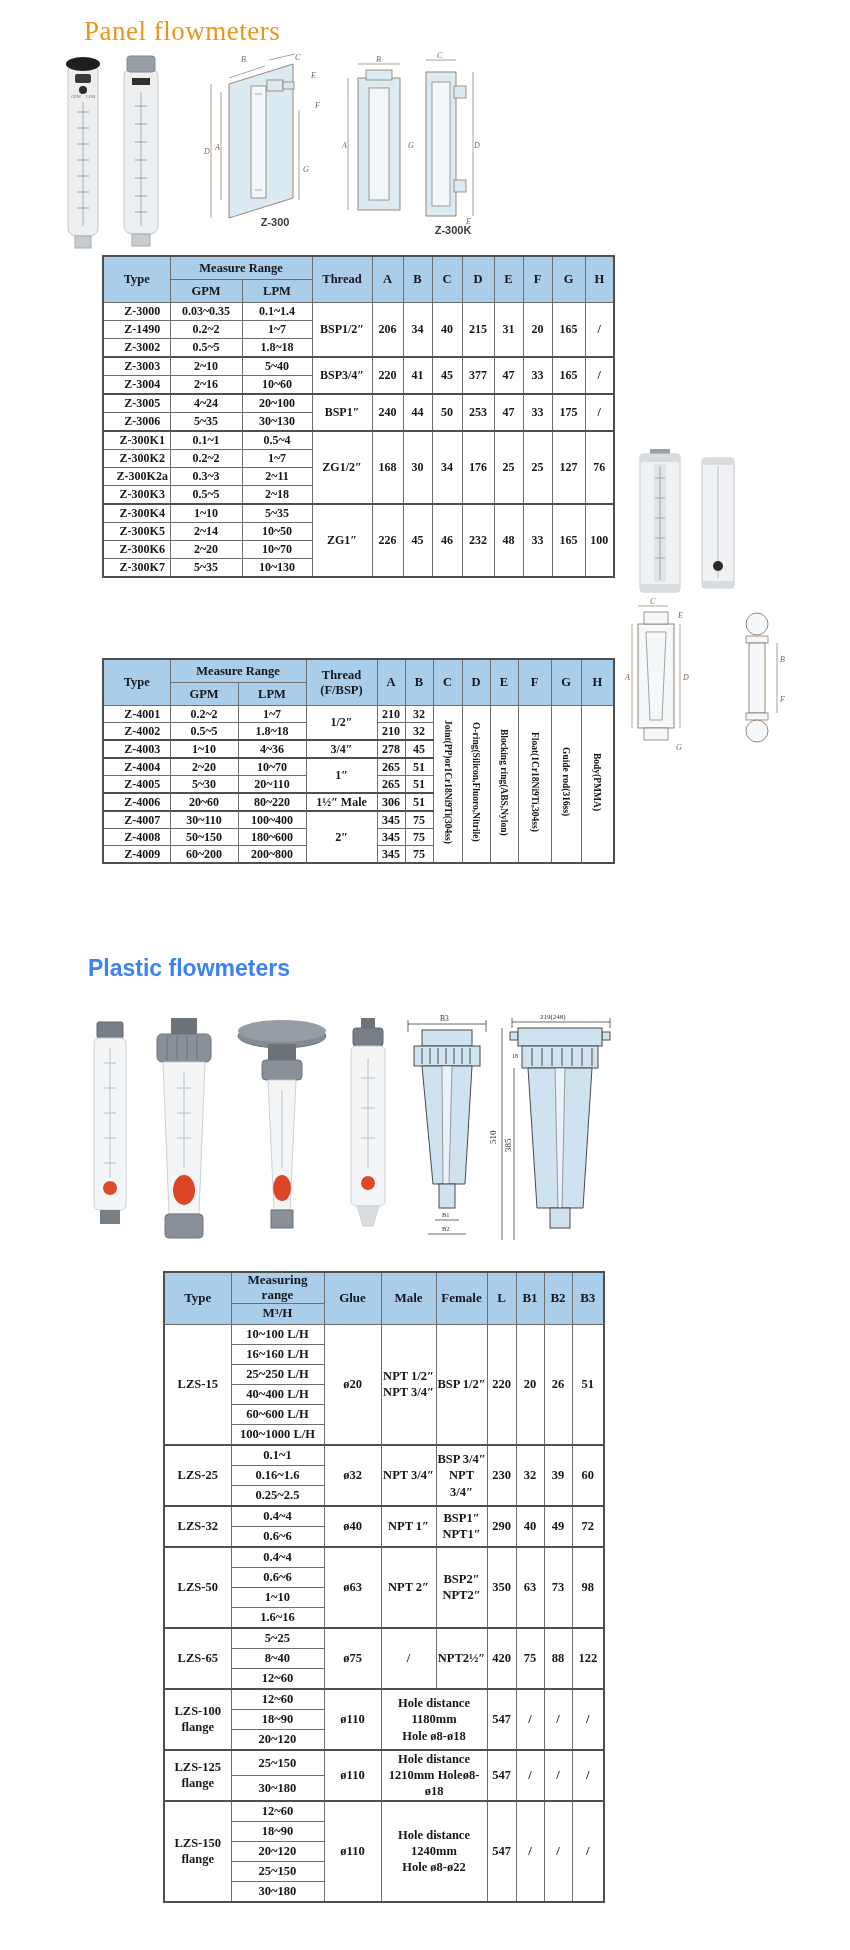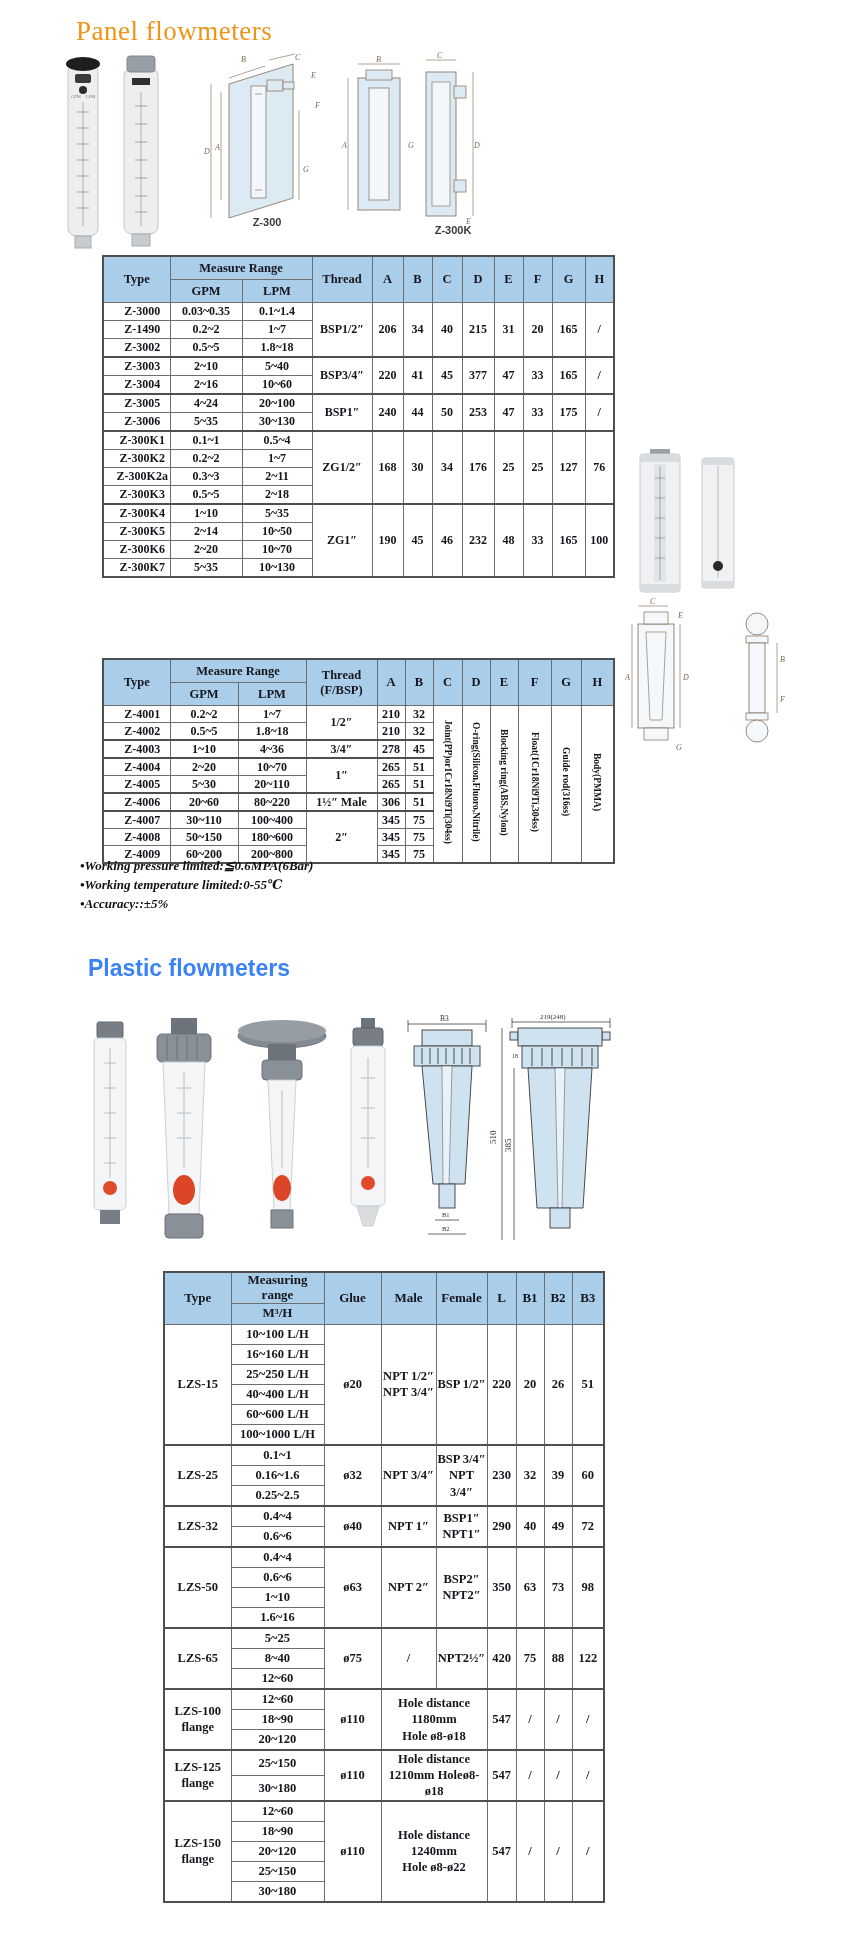--- a/index.html
+++ b/index.html
@@ -24,21 +24,21 @@
   .notes-bottom p{margin:0;font-weight:bold;font-size:13.5px;line-height:22px;color:#101010;white-space:pre-wrap}
   svg text{font-family:"Liberation Serif","DejaVu Serif",serif}
   svg .dimtxt{font-size:8px;font-style:italic;fill:#7a6a55}
   svg .dimline{stroke:#8d7b68;stroke-width:0.7;fill:none}
 </style>
 </head>
 <body>
 
 <div class="page">
 
-  <div class="abs title-orange" style="left:76px;top:16px">Panel flowmeters</div>
+  <div class="abs title-orange" style="left:84px;top:16px">Panel flowmeters</div>
 
   <svg class="abs" style="left:60px;top:50px" width="115" height="200" viewBox="0 0 115 200">
     <rect x="8" y="14" width="30" height="172" rx="8" fill="#eceef0" stroke="#c2c7cc"></rect>
     <ellipse cx="23" cy="14" rx="17" ry="7" fill="#1e1e1e"></ellipse>
     <rect x="15" y="24" width="16" height="9" rx="2" fill="#3a3a3a"></rect>
     <circle cx="23" cy="40" r="4" fill="#2c2c2c"></circle>
     <text x="11" y="48" font-size="4.5" fill="#777">GPM</text>
     <text x="26" y="48" font-size="4.5" fill="#777">LPM</text>
     <line x1="23" y1="52" x2="23" y2="176" stroke="#9aa0a5" stroke-width="0.8"></line>
     <line x1="17" y1="62" x2="29" y2="62" stroke="#8b9196" stroke-width="0.8"></line>
@@ -76,21 +76,21 @@
     <path d="M74 10 L100 4" class="dimline"></path>
     <line x1="104" y1="60" x2="104" y2="150" class="dimline"></line>
     <text x="9" y="104" class="dimtxt">D</text>
     <text x="20" y="100" class="dimtxt">A</text>
     <text x="46" y="12" class="dimtxt">B</text>
     <text x="100" y="10" class="dimtxt">C</text>
     <text x="116" y="28" class="dimtxt">E</text>
     <text x="120" y="58" class="dimtxt">F</text>
     <text x="108" y="122" class="dimtxt">G</text>
   </svg>
-  <div class="abs drawing-label" style="left:232px;top:216px;width:70px">Z-300</div>
+  <div class="abs drawing-label" style="left:240px;top:216px;width:70px">Z-300</div>
 
   <svg class="abs" style="left:340px;top:52px" width="140" height="175" viewBox="0 0 140 175">
     <rect x="18" y="26" width="42" height="132" fill="#dceaf4" stroke="#8d7b68" stroke-width="0.9"></rect>
     <rect x="29" y="36" width="20" height="112" fill="#f2f7fc" stroke="#8d7b68" stroke-width="0.8"></rect>
     <rect x="26" y="18" width="26" height="10" fill="#dceaf4" stroke="#8d7b68" stroke-width="0.8"></rect>
     <rect x="86" y="20" width="30" height="144" fill="#dceaf4" stroke="#8d7b68" stroke-width="0.9"></rect>
     <rect x="92" y="30" width="18" height="124" fill="#f2f7fc" stroke="#8d7b68" stroke-width="0.7"></rect>
     <rect x="114" y="34" width="12" height="12" fill="#dceaf4" stroke="#8d7b68" stroke-width="0.8"></rect>
     <rect x="114" y="128" width="12" height="12" fill="#dceaf4" stroke="#8d7b68" stroke-width="0.8"></rect>
     <line x1="18" y1="12" x2="60" y2="12" class="dimline"></line>
@@ -228,21 +228,21 @@
         <tr>
           <td class="tl">Z-300K3</td>
           <td>0.5~5</td>
           <td>2~18</td>
         </tr>
         <tr class="gs">
           <td class="tl">Z-300K4</td>
           <td>1~10</td>
           <td>5~35</td>
           <td rowspan="4">ZG1″</td>
-          <td rowspan="4">190</td>
+          <td rowspan="4">226</td>
           <td rowspan="4">45</td>
           <td rowspan="4">46</td>
           <td rowspan="4">232</td>
           <td rowspan="4">48</td>
           <td rowspan="4">33</td>
           <td rowspan="4">165</td>
           <td rowspan="4">100</td>
         </tr>
         <tr>
           <td class="tl">Z-300K5</td>
@@ -408,25 +408,20 @@
     <circle cx="135" cy="26" r="11" fill="#f4f8fb" stroke="#8d7b68" stroke-width="0.9"></circle>
     <rect x="124" y="38" width="22" height="7" fill="#f4f8fb" stroke="#8d7b68" stroke-width="0.8"></rect>
     <rect x="127" y="45" width="16" height="70" fill="#f4f8fb" stroke="#8d7b68" stroke-width="0.9"></rect>
     <rect x="124" y="115" width="22" height="7" fill="#f4f8fb" stroke="#8d7b68" stroke-width="0.8"></rect>
     <circle cx="135" cy="133" r="11" fill="#f4f8fb" stroke="#8d7b68" stroke-width="0.9"></circle>
     <line x1="155" y1="45" x2="155" y2="115" class="dimline"></line>
     <text x="158" y="64" class="dimtxt">B</text>
     <text x="158" y="104" class="dimtxt">F</text>
   </svg>
 
-  <div class="abs notes-italic" style="left:80px;top:856px">
-    <p>•Working pressure limited:≦0.6MPA(6Bar)</p>
-    <p>•Working temperature limited:0-55℃</p>
-    <p>•Accuracy::±5%</p>
-  </div>
 
   <div class="abs title-black" style="left:88px;top:955px">Plastic flowmeters</div>
 
   <svg class="abs" style="left:85px;top:1018px" width="310" height="225" viewBox="0 0 310 225">
     <rect x="12" y="4" width="26" height="16" rx="2" fill="#787e86" stroke="#62686f"></rect>
     <rect x="9" y="20" width="32" height="172" rx="5" fill="#f3f5f6" stroke="#ccd1d5"></rect>
     <line x1="25" y1="30" x2="25" y2="160" stroke="#aab0b5" stroke-width="0.8"></line>
     <line x1="19" y1="45" x2="31" y2="45" stroke="#aab0b5" stroke-width="0.8"></line>
     <line x1="19" y1="70" x2="31" y2="70" stroke="#aab0b5" stroke-width="0.8"></line>
     <line x1="19" y1="95" x2="31" y2="95" stroke="#aab0b5" stroke-width="0.8"></line>

